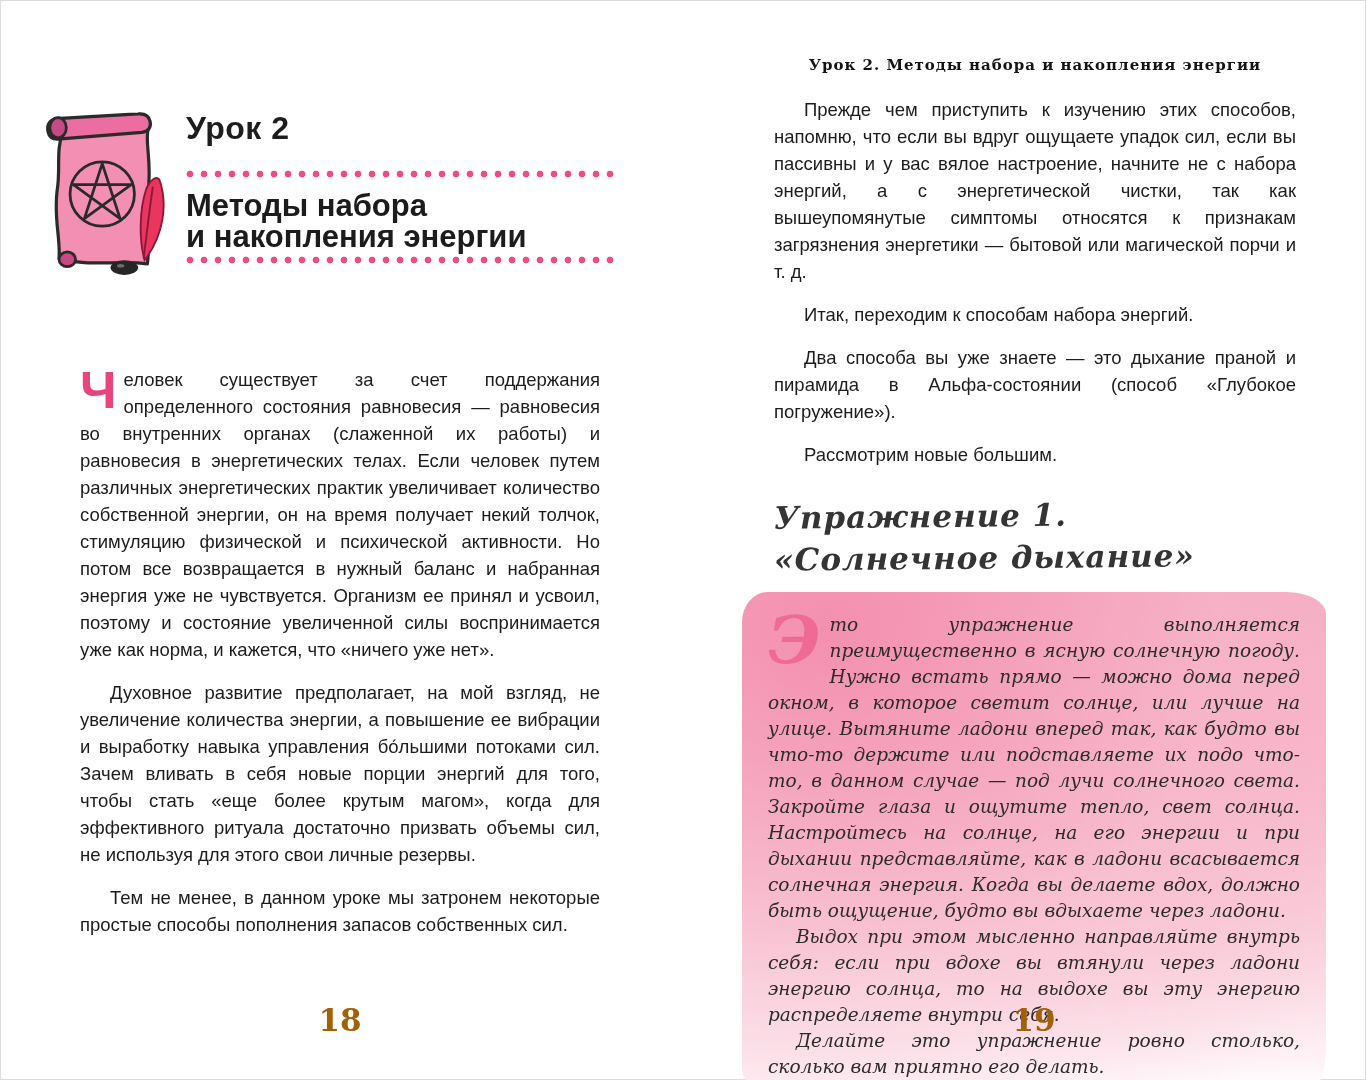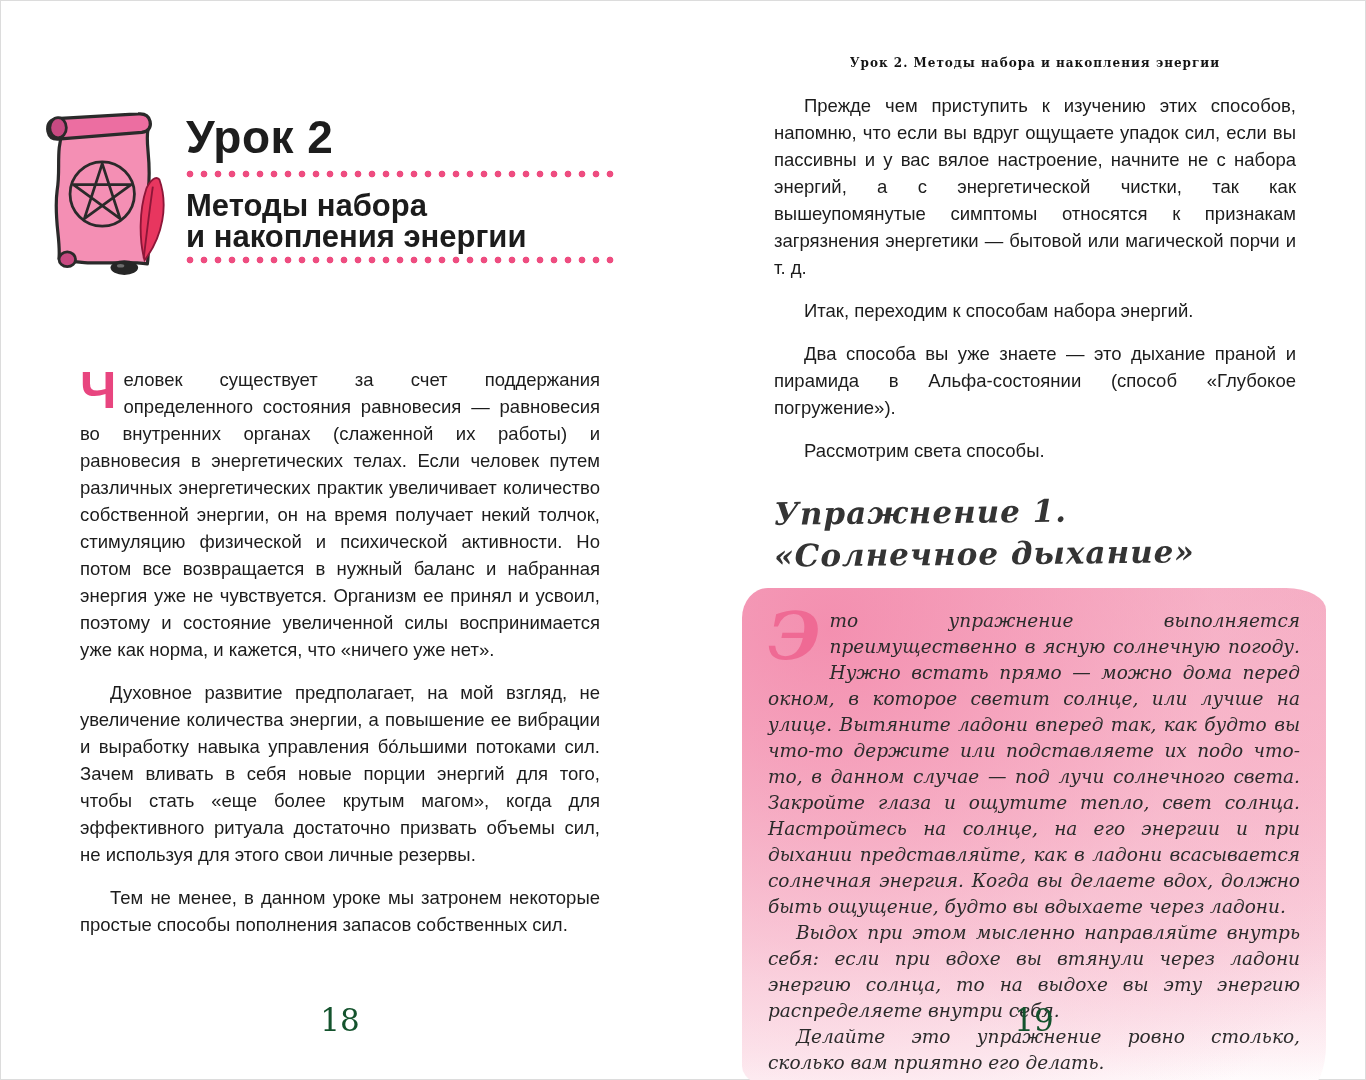--- a/index.html
+++ b/index.html
@@ -10,21 +10,21 @@
     box-shadow: inset 0 0 0 1px #dcdcdc;
     font-family:"Liberation Sans", sans-serif;
     color:#1c1c1c;
     overflow:hidden;
   }
 
   
   .scroll-icon { position:absolute; left:36px; top:98px; width:138px; height:192px; }
   .lesson-title {
     position:absolute; left:186px; top:110px;
-    font-size:46px; font-weight:bold; color:#1d1d1d; letter-spacing:0.5px;
+    font-size:32px; font-weight:bold; color:#1d1d1d; letter-spacing:0.5px;
   }
   .dots {
     position:absolute; height:8px;
     background-image: radial-gradient(circle at 4px 4px, #ee4d80 3px, rgba(0,0,0,0) 3.7px);
     background-size:14px 8px; background-repeat:repeat-x;
   }
   .dots-1 { left:186px; top:170px; width:428px; }
   .dots-2 { left:186px; top:256px; width:428px; }
   .lesson-subtitle {
     position:absolute; left:186px; top:190px;
@@ -45,21 +45,21 @@
     float:left;
     font-size:52px; line-height:42px;
     font-weight:bold; color:#e8457f;
     padding:3px 7px 0 0;
   }
 
   
   .running-header {
     text-align:center;
     font-family:"DejaVu Serif", serif;
-    font-weight:bold; font-size:12px; letter-spacing:1px;
+    font-weight:bold; font-size:15px; letter-spacing:1px;
     color:#141414;
     margin-bottom:22px;
   }
   .exercise-heading {
     margin:26px 0 14px 16px;
     font-family:"DejaVu Serif", serif;
     font-style:italic; font-weight:bold;
     font-size:31px; line-height:42px;
     color:#343434; letter-spacing:1px;
     transform:rotate(-0.6deg);
@@ -91,21 +91,21 @@
     font-size:66px; line-height:52px;
     color:#ef6a94;
     padding:2px 9px 0 0;
   }
 
   
   .page-number {
     position:absolute; top:1002px; width:552px;
     text-align:center;
     font-family:"DejaVu Serif", serif;
-    font-weight:normal; font-size:31px; color:#14532d;
+    font-weight:bold; font-size:31px; color:#a16207;
   }
   .page-number.left { left:64px; }
   .page-number.right { left:758px; }
 </style>
 </head>
 <body>
 
 <div class="spread">
 
   <div>
@@ -157,21 +157,21 @@
 
   <div>
     <div class="right-col">
 
       <div class="running-header">Урок 2. Методы набора и накопления энергии</div>
 
       <div class="body-text">
         <p class="indent">Прежде чем приступить к изучению этих способов, напомню, что если вы вдруг ощущаете упадок сил, если вы пассивны и у вас вялое настроение, начните не с набора энергий, а с энергетической чистки, так как вышеупомянутые симптомы относятся к признакам загрязнения энергетики — бытовой или магической порчи и т. д.</p>
         <p class="indent">Итак, переходим к способам набора энергий.</p>
         <p class="indent">Два способа вы уже знаете — это дыхание праной и пирамида в Альфа-состоянии (способ «Глубокое погружение»).</p>
-        <p class="indent">Рассмотрим света способы.</p>
+        <p class="indent">Рассмотрим новые большим.</p>
       </div>
 
       <div class="exercise-heading">
         <div>Упражнение 1.</div>
         <div>«Солнечное дыхание»</div>
       </div>
 
       <div class="exercise-block">
         <p>
           <span class="dropcap-script">Э</span><span>то упражнение выполняется преимущественно в ясную солнечную погоду. Нужно встать прямо — можно дома перед окном, в которое светит солнце, или лучше на улице. Вытяните ладони вперед так, как будто вы что-то держите или подставляете их подо что-то, в данном случае — под лучи солнечного света. Закройте глаза и ощутите тепло, свет солнца. Настройтесь на солнце, на его энергии и при дыхании представляйте, как в ладони всасывается солнечная энергия. Когда вы делаете вдох, должно быть ощущение, будто вы вдыхаете через ладони.</span>

